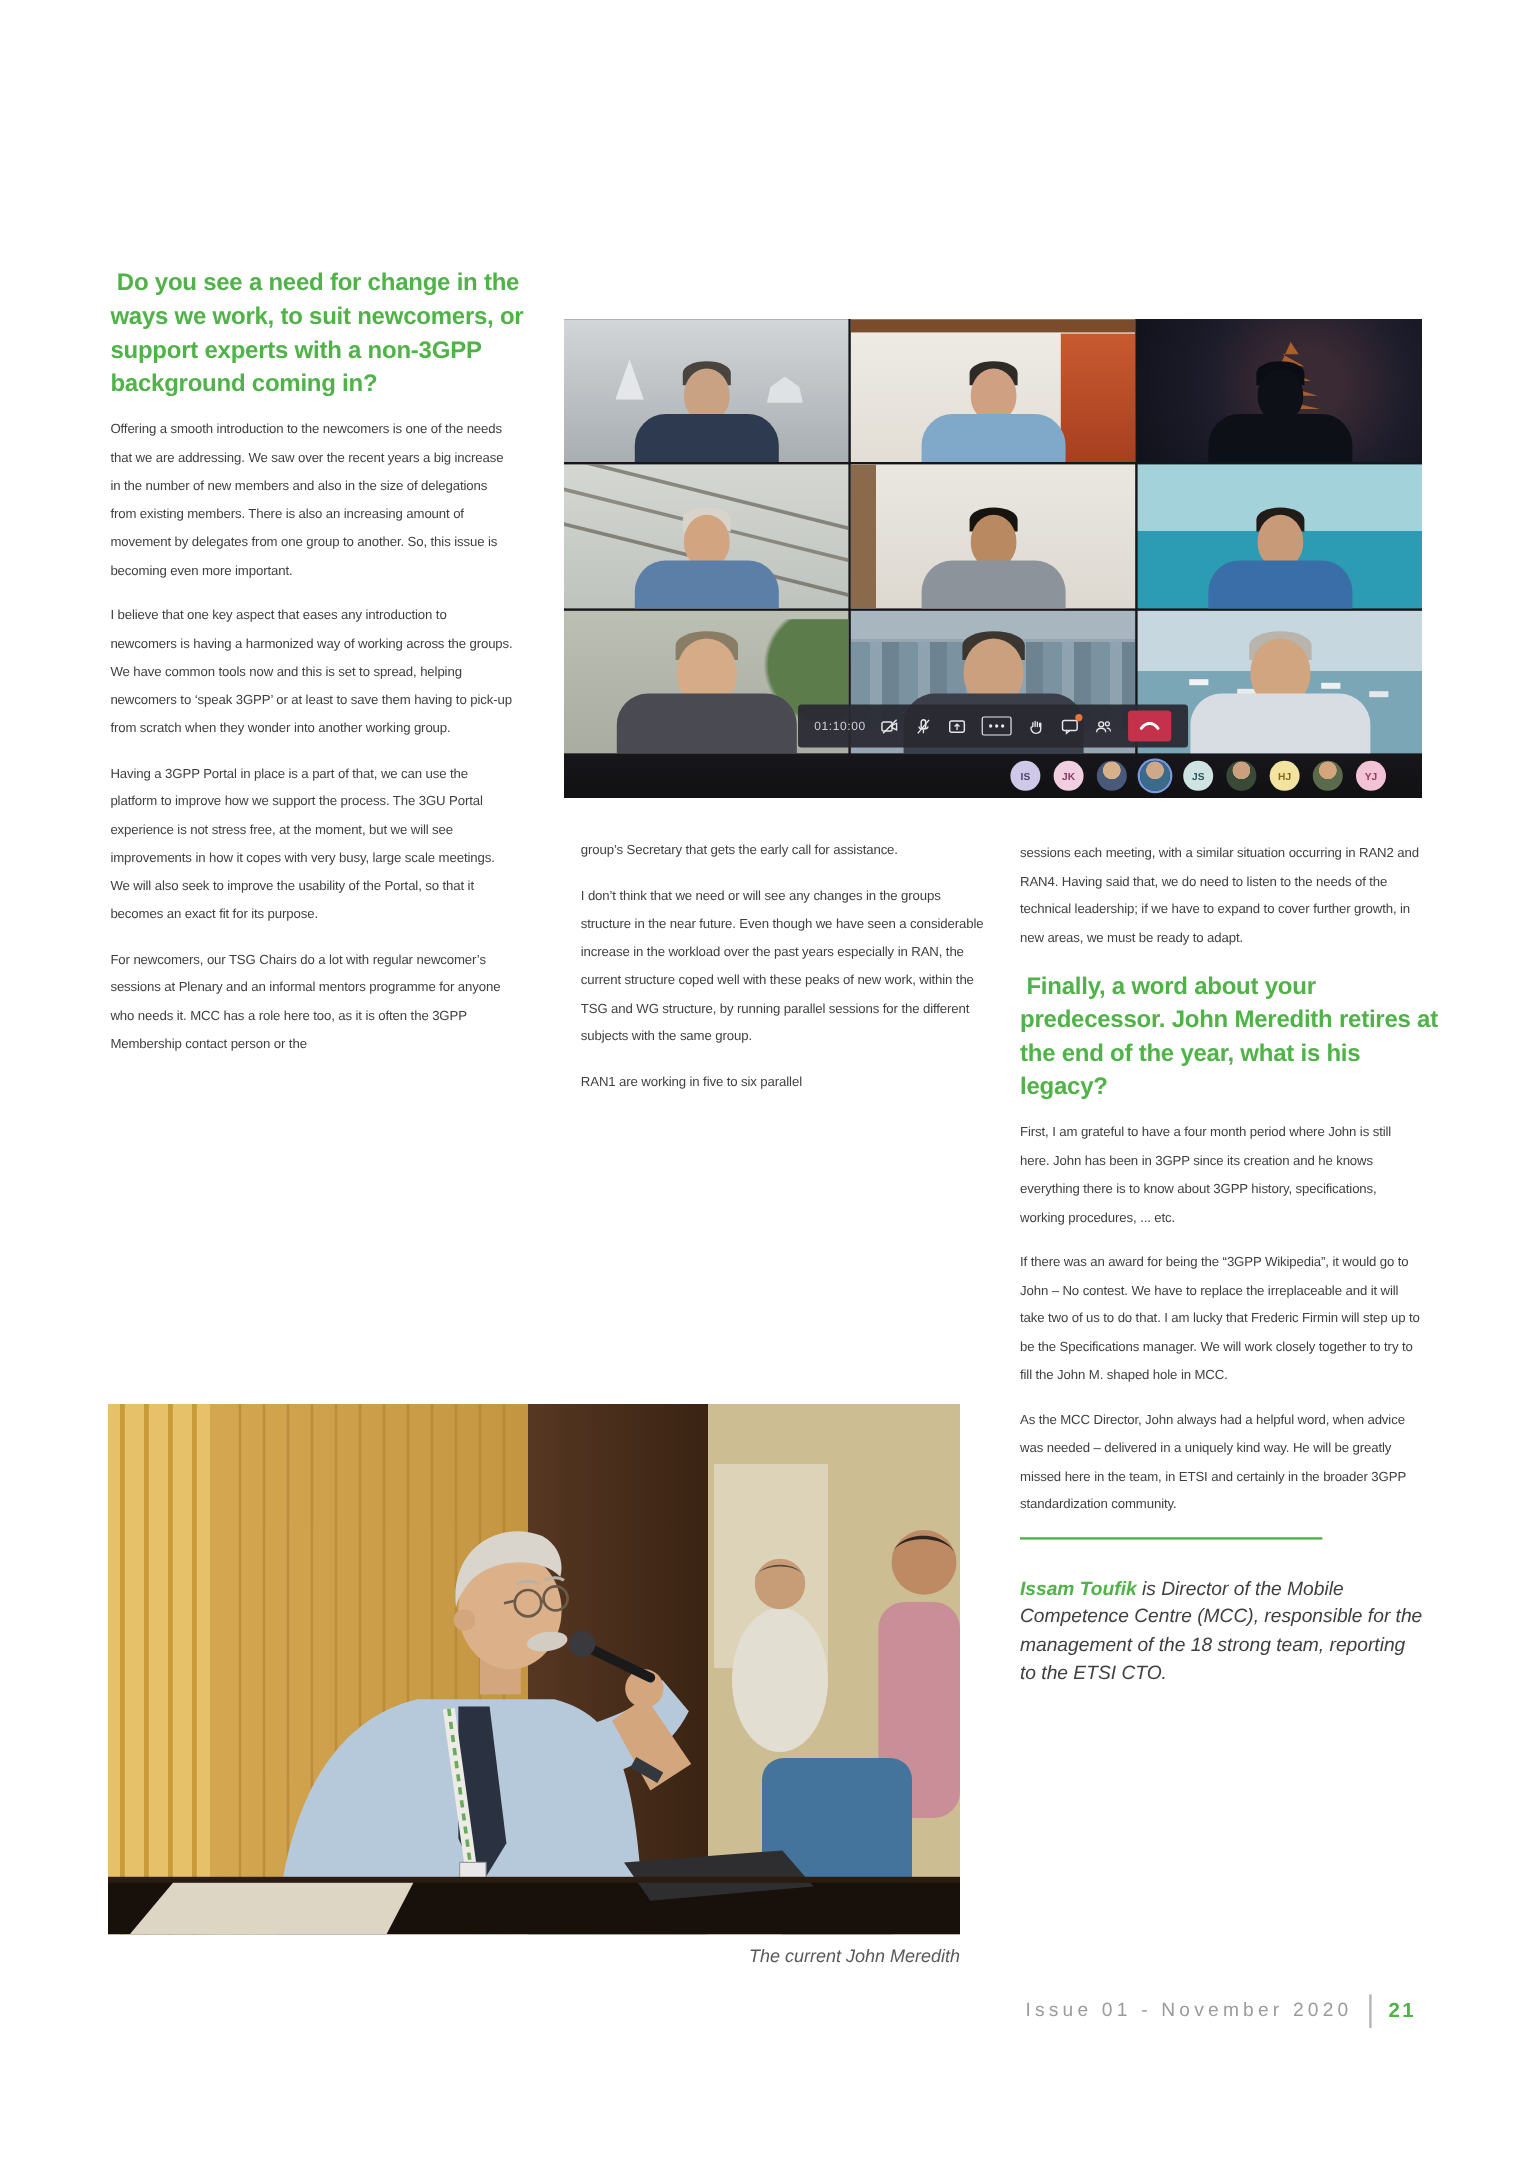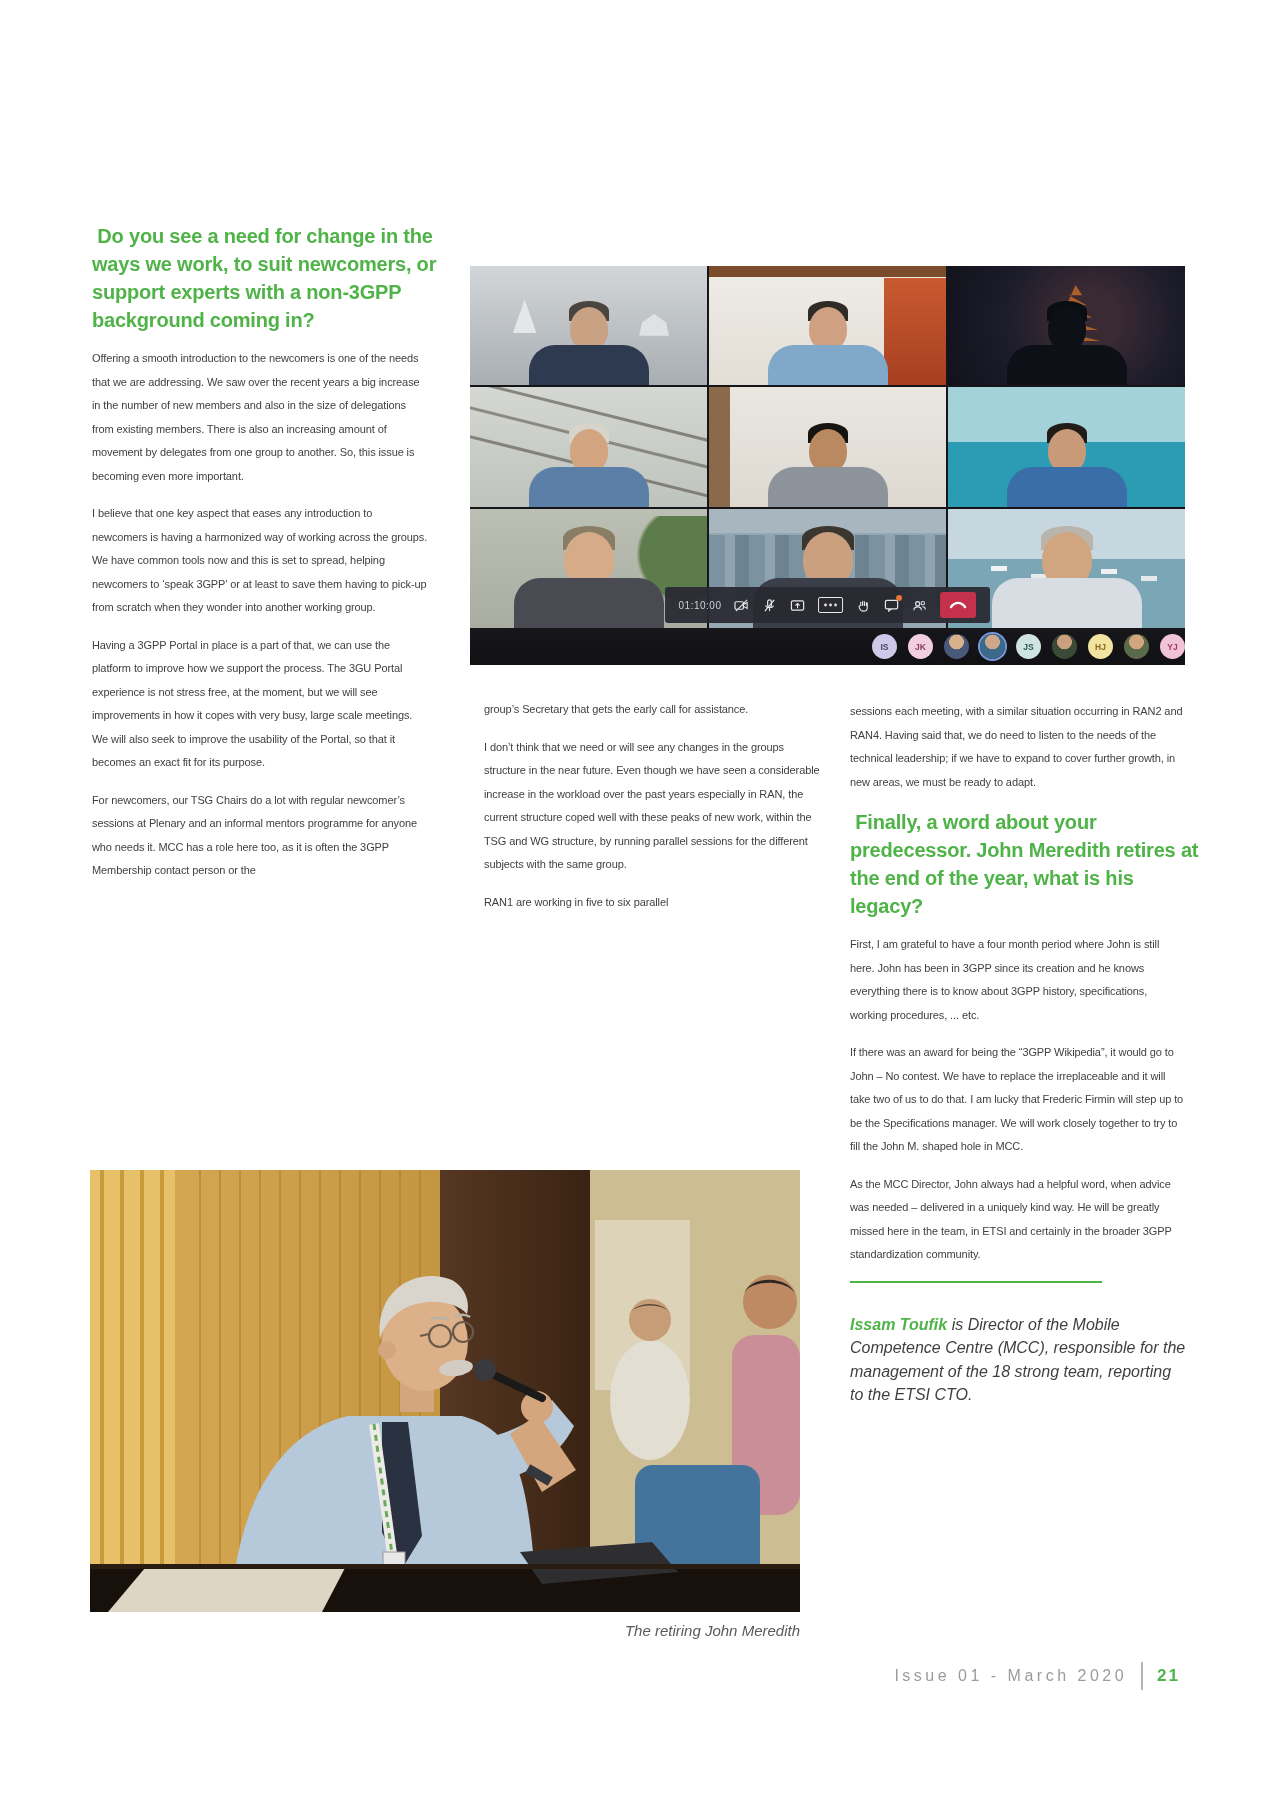--- a/index.html
+++ b/index.html
@@ -86,21 +86,21 @@
   .tb-time { color:#cfcfd6; font-size:10px; letter-spacing:.5px; }
   .tb-ic { width:15px; height:15px; display:block; }
   .tb-more { border:1px solid #e8e8ee; border-radius:2px; padding:3px 4px; display:flex; align-items:center; }
   .tb-chat { position:relative; }
   .tb-chat .dot { position:absolute; right:-3px; top:-3px; width:6px; height:6px; border-radius:50%; background:#e8743a; }
   .tb-hang { width:36px; height:26px; background:#c4314b; border-radius:3px; display:flex; align-items:center; justify-content:center; }
 
   
   .pstrip { position:absolute; left:0; right:0; bottom:0; height:37px; z-index:4;
             background:linear-gradient(#17171b,#111114);
-            display:flex; align-items:center; justify-content:flex-end; gap:11px; }
+            display:flex; align-items:center; justify-content:flex-end; gap:11px; padding-right:30px; }
   .avatar { width:25px; height:25px; border-radius:50%; flex:0 0 auto;
             display:flex; align-items:center; justify-content:center;
             font-size:8.5px; font-weight:bold; }
   .av-is { background:#cfc8e8; color:#4a4a66; }
   .av-jk { background:#f2cfe0; color:#8a3a66; }
   .av-js { background:#cfe4e2; color:#2a5a5a; }
   .av-hj { background:#f2e3a0; color:#8a6a1a; }
   .av-yj { background:#f2c3d5; color:#a03a5a; }
   .av-ph1 { background:radial-gradient(circle at 50% 32%, #d8b08a 0 34%, #49597a 36%); }
   .av-ph2 { background:radial-gradient(circle at 50% 32%, #cfa88a 0 34%, #3c6a8a 36%); box-shadow:0 0 0 2px #7a9ae0; }
@@ -319,21 +319,21 @@
     <line x1="452" y1="228" x2="398" y2="202" stroke="#1a1a1a" stroke-width="8" stroke-linecap="round"></line>
     <circle cx="395" cy="200" r="11" fill="#3a3a3e"></circle>
     <rect x="436" y="300" width="26" height="10" fill="#33383f" transform="rotate(30 449 305)"></rect>
 
     <rect x="0" y="398" width="710" height="44" fill="#17100b"></rect>
     <polygon points="55,398 255,398 232,442 18,442" fill="#ddd6c4"></polygon>
     <polygon points="430,382 562,372 588,402 452,414" fill="#2e2e30"></polygon>
     <rect x="0" y="394" width="710" height="5" fill="#2a1c10"></rect>
   </svg>
 
-  <div class="caption" id="caption-john">The retiring John Meredith</div>
+  <div class="caption" id="caption-john">The current John Meredith</div>
 
   <div class="footer">
-    <span class="footer-issue">Issue 01 - March 2020</span>
+    <span class="footer-issue">Issue 01 - November 2020</span>
     <span class="footer-sep"></span>
     <span class="footer-page">21</span>
   </div>
 
 </div>
 
 </body></html>

